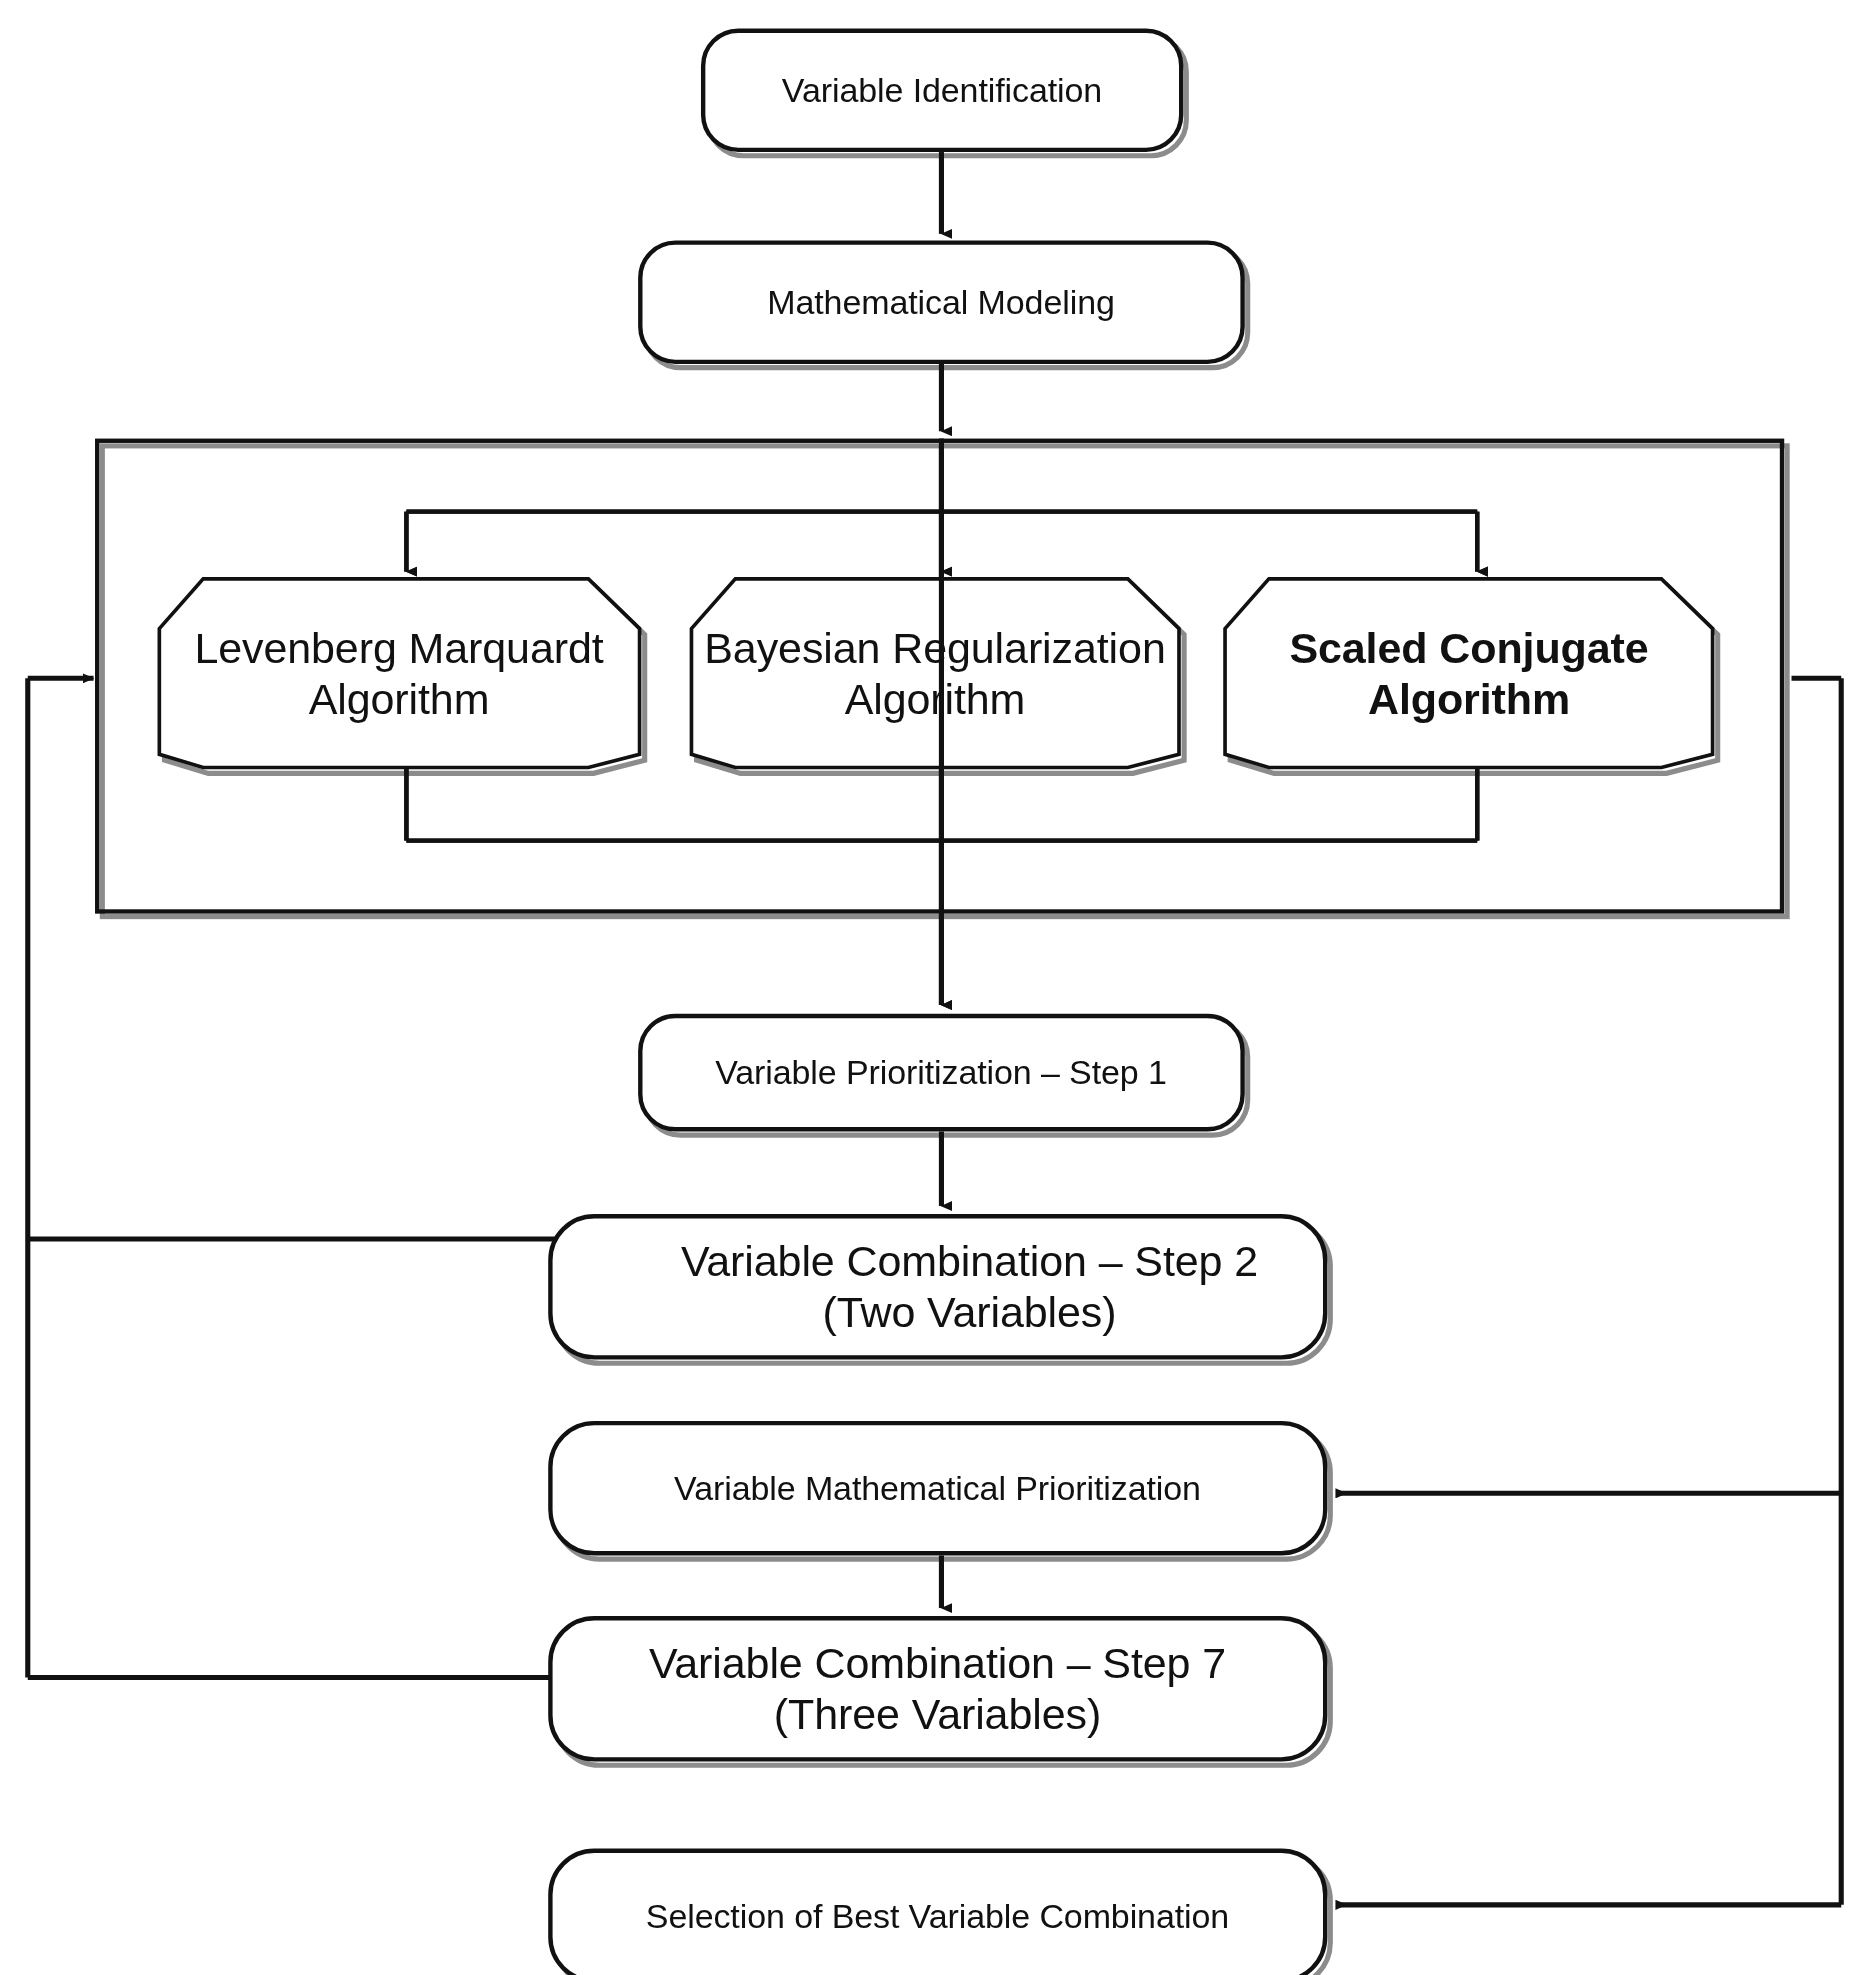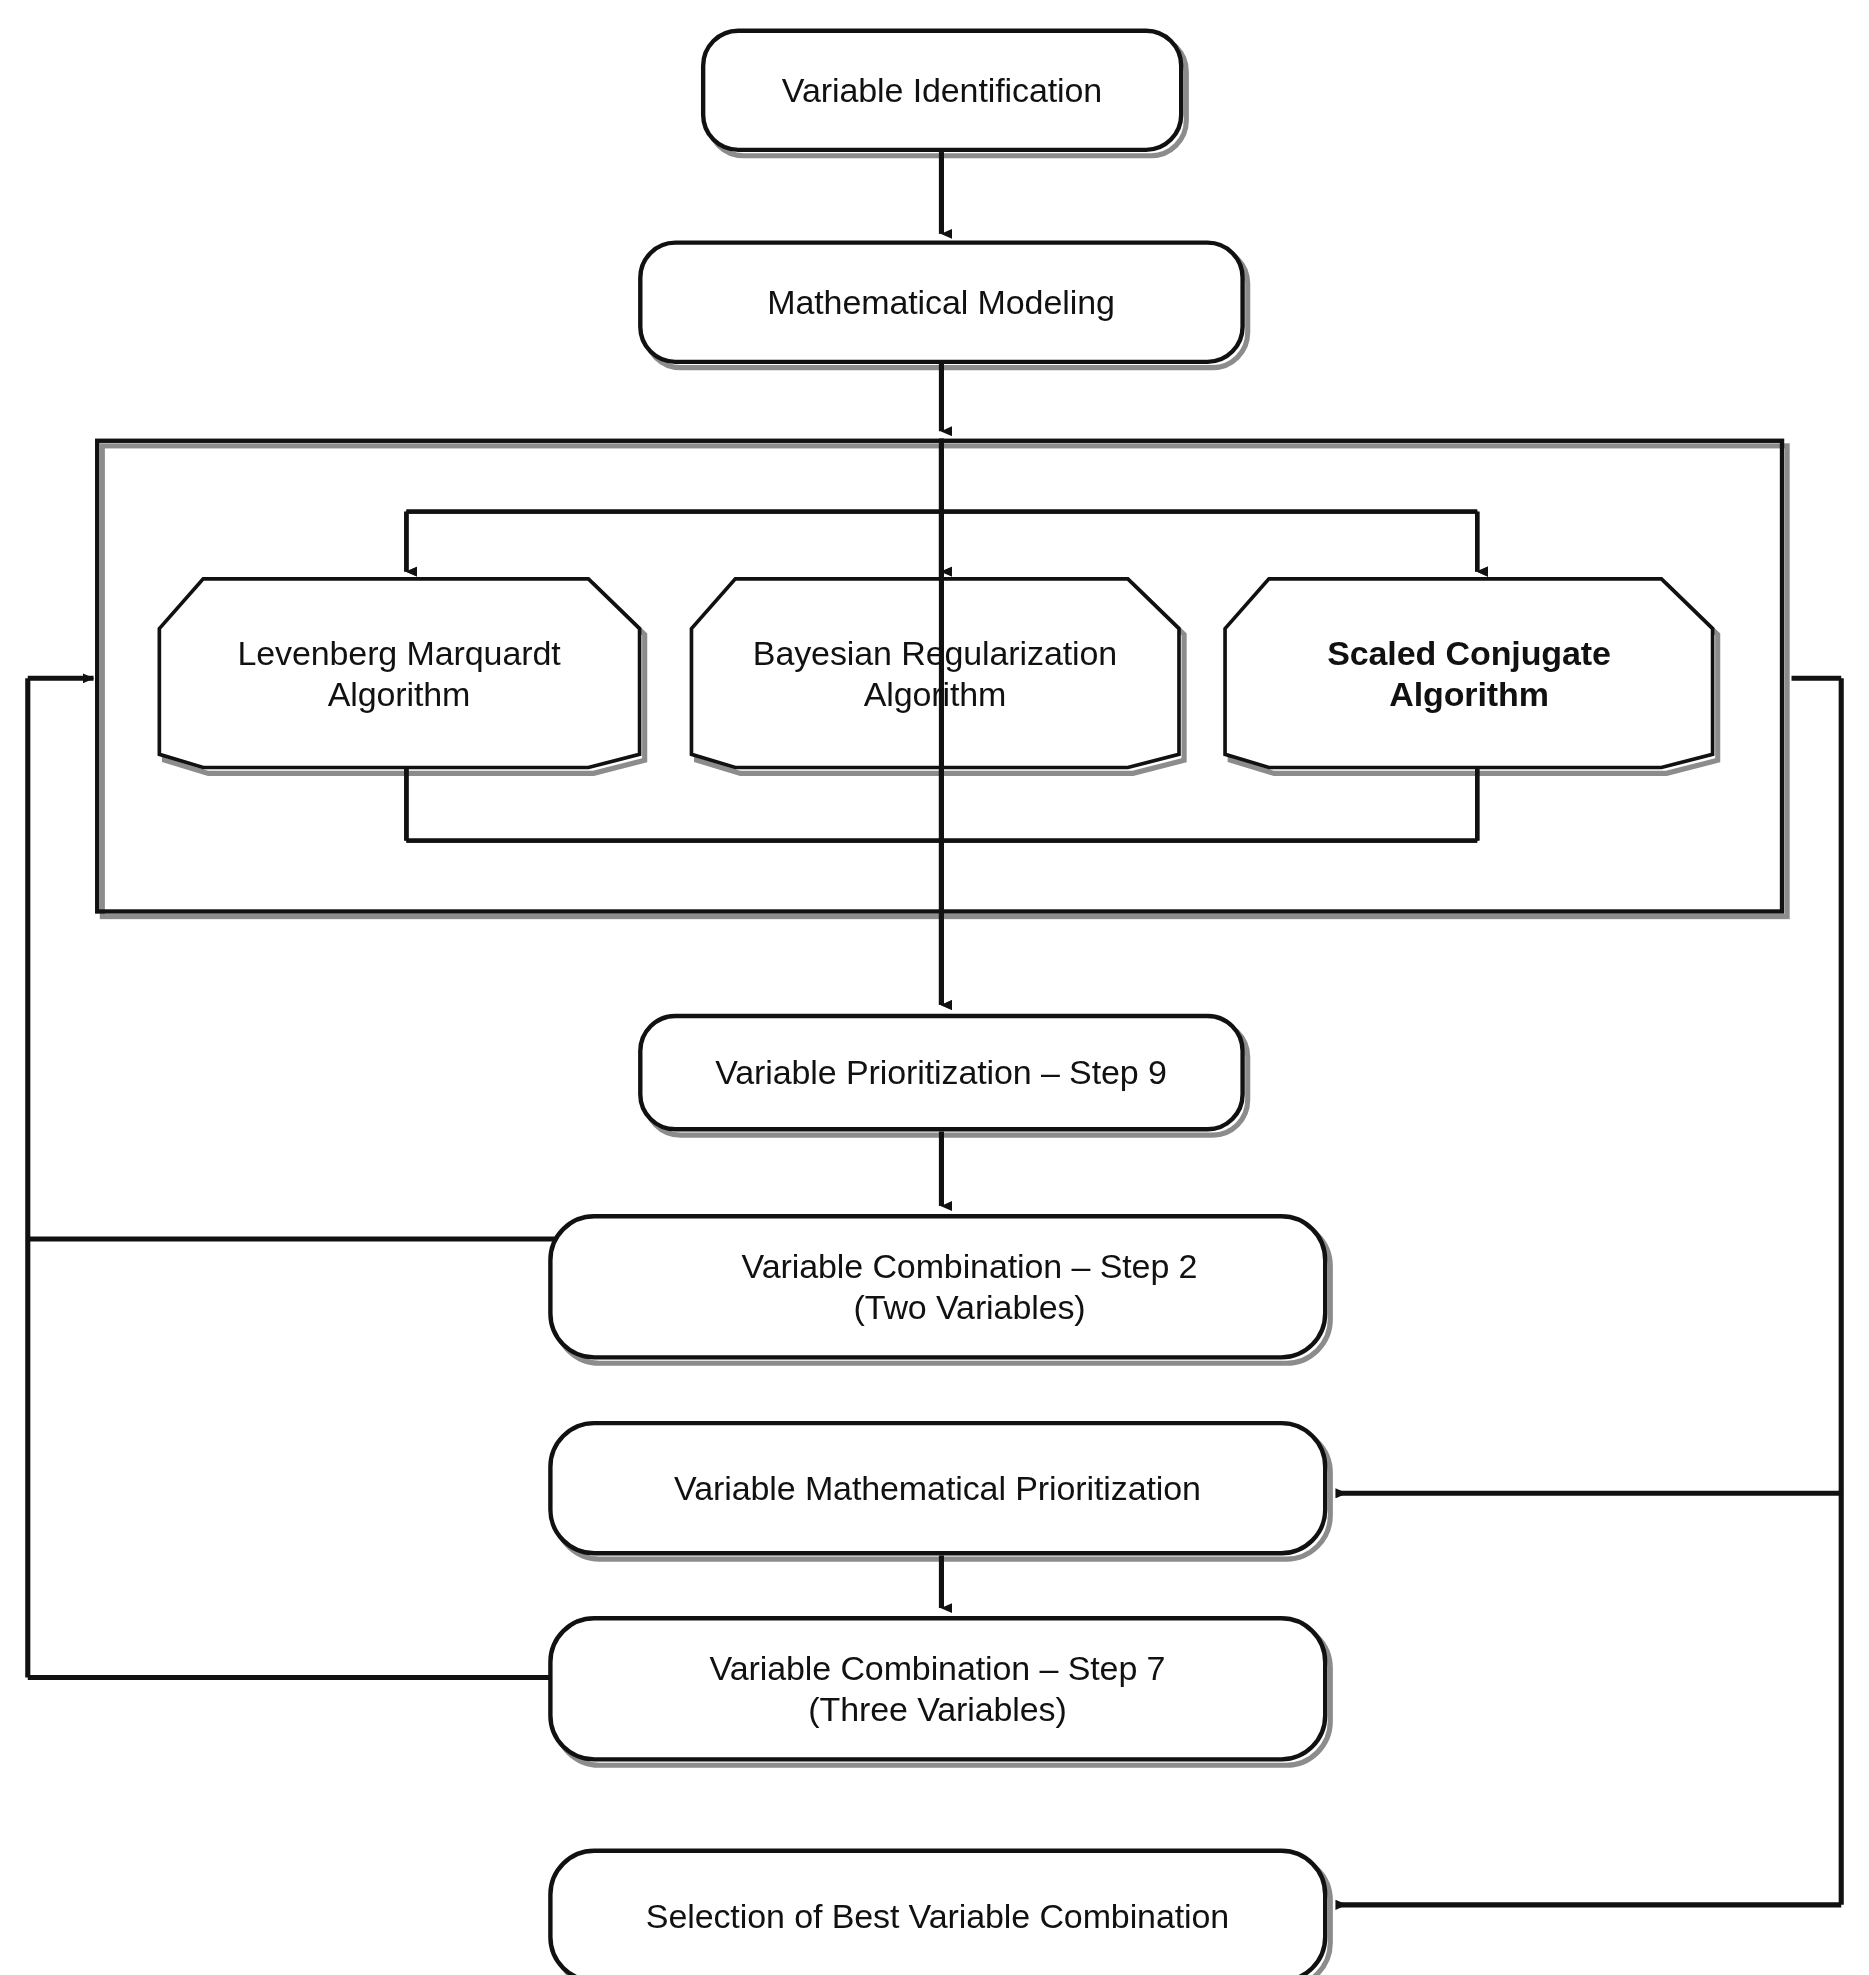--- a/index.html
+++ b/index.html
@@ -31,21 +31,21 @@
     justify-content: center;
     text-align: center;
     color: #111111;
     font-family: "Liberation Sans", sans-serif;
     font-size: 34px;
     line-height: 1.18;
     letter-spacing: -0.1px;
     white-space: pre-line;
     pointer-events: none;
   }
-  .node-label.two-line { font-size: 34px; }
+  .node-label.two-line { font-size: 43px; }
 </style>
 </head>
 <body>
 
 <div id="canvas">
 
   <svg class="layer" viewBox="0 0 2557 2702">
     <defs>
       <marker id="arrowDown" markerWidth="14" markerHeight="16" refX="7" refY="15" orient="auto" markerUnits="userSpaceOnUse">
         <path d="M0,0 L7,16 L14,0 Z" fill="#111111"></path>
@@ -144,21 +144,21 @@
 
   <div class="node-label two-line" style="left:159px; top:579px; width:480px; height:189px;">Levenberg Marquardt
 Algorithm</div>
 
   <div class="node-label two-line" style="left:691px; top:579px; width:488px; height:189px;">Bayesian Regularization
 Algorithm</div>
 
   <div class="node-label two-line" style="left:1225px; top:579px; width:488px; height:189px;font-weight:bold;">Scaled Conjugate
 Algorithm</div>
 
-  <div class="node-label" style="left:640px; top:1016px; width:602px; height:113px;">Variable Prioritization – Step 9</div>
+  <div class="node-label" style="left:640px; top:1016px; width:602px; height:113px;">Variable Prioritization – Step 1</div>
 
   <div class="node-label two-line" style="left:550px; top:1216px; width:775px; height:141px;padding-left:32px;">Variable Combination – Step 2
 (Two Variables)</div>
 
   <div class="node-label" style="left:550px; top:1423px; width:775px; height:130px;">Variable Mathematical  Prioritization</div>
 
   <div class="node-label two-line" style="left:550px; top:1618px; width:775px; height:141px;">Variable Combination – Step 7
 (Three Variables)</div>
 
   <div class="node-label" style="left:550px; top:1851px; width:775px; height:130px;">Selection of Best Variable Combination</div>

